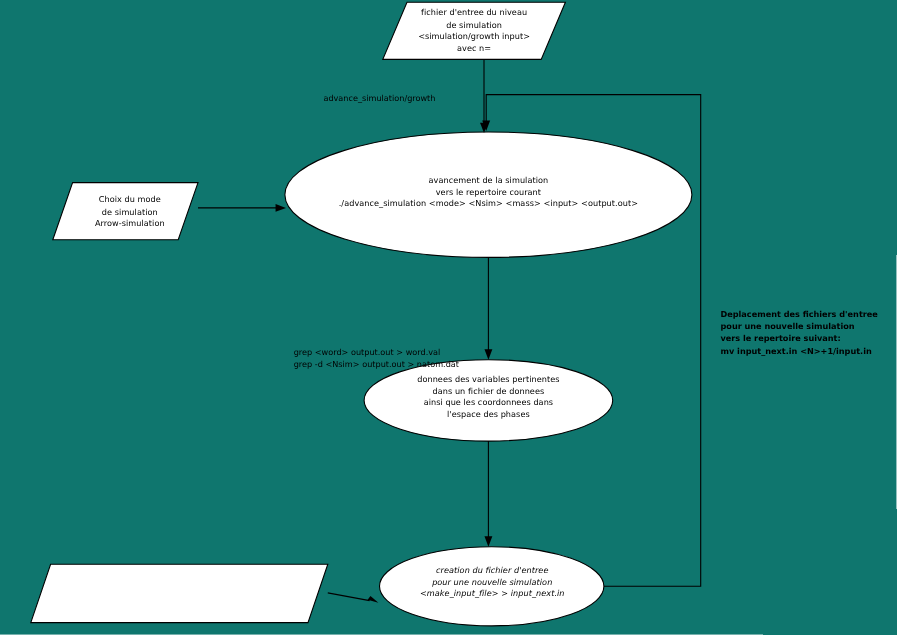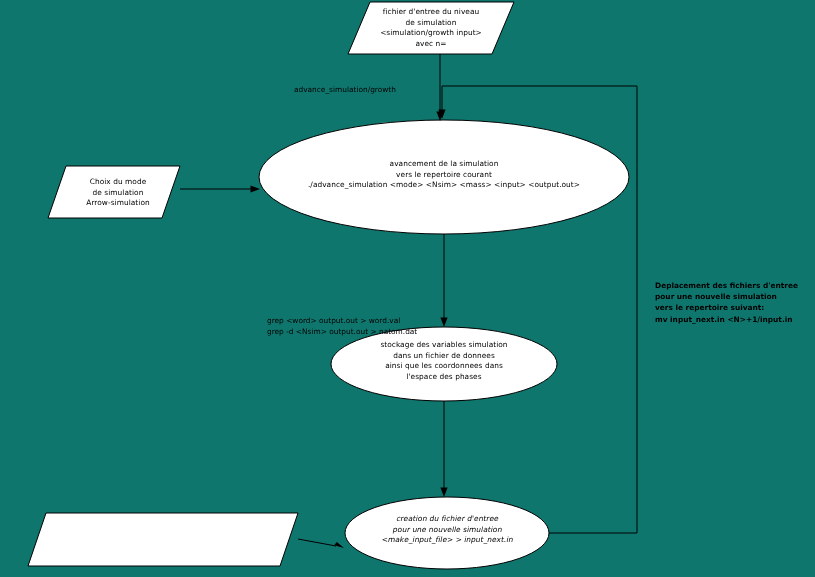--- a/index.html
+++ b/index.html
@@ -90,21 +90,21 @@
 avec n=</div>
 
   <div class="node-text" style="left:48px; top:177px; width:140px;">Choix du mode
 de simulation
 Arrow-simulation</div>
 
   <div class="node-text" style="left:269px; top:159px; width:350px;">avancement de la simulation
 vers le repertoire courant
 ./advance_simulation &lt;mode&gt; &lt;Nsim&gt; &lt;mass&gt; &lt;input&gt; &lt;output.out&gt;</div>
 
-  <div class="node-text" style="left:339px; top:340px; width:210px;">stockage des variables simulation
+  <div class="node-text" style="left:339px; top:340px; width:210px;">donnees des variables pertinentes
 dans un fichier de donnees
 ainsi que les coordonnees dans
 l'espace des phases</div>
 
   <div class="node-text" style="left:345px; top:514px; width:205px;font-style:italic;">creation du fichier d'entree
 pour une nouvelle simulation
 &lt;make_input_file&gt; &gt; input_next.in</div>
 
 
   <div class="free-text center" style="left:294px; top:84px; width:145px;">advance_simulation/growth</div>

